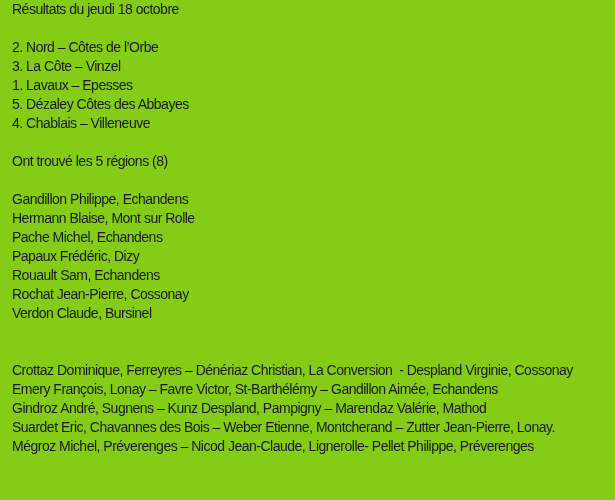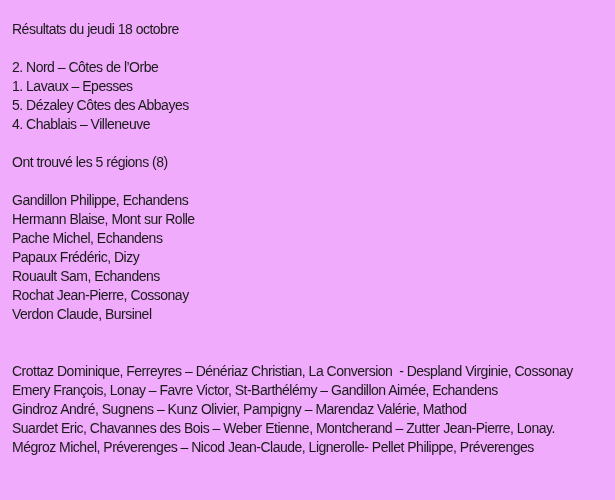--- a/index.html
+++ b/index.html
@@ -4,22 +4,22 @@
 <style>
   html, body {
     margin: 0;
     padding: 0;
     background: #ffffff;
   }
   .page {
     width: 615px;
     height: 500px;
     box-sizing: border-box;
-    padding: 20px 8px 0 12px;
-    background: #f0abfc;
+    padding: 0 8px 0 12px;
+    background: #84cc16;
     overflow: hidden;
     font-family: "Liberation Sans", "DejaVu Sans", sans-serif;
     font-size: 14px;
     letter-spacing: -0.5px;
     color: #1a1a1a;
   }
   .line {
     height: 19px;
     line-height: 19px;
     white-space: pre;
@@ -30,20 +30,21 @@
 </style>
 </head>
 <body>
 
 <div class="page">
 
   <div class="line">Résultats du jeudi 18 octobre</div>
   <div class="line blank"></div>
 
   <div class="line">2. Nord – Côtes de l’Orbe</div>
+  <div class="line">3. La Côte – Vinzel</div>
   <div class="line">1. Lavaux – Epesses</div>
   <div class="line">5. Dézaley Côtes des Abbayes</div>
   <div class="line">4. Chablais – Villeneuve</div>
   <div class="line blank"></div>
 
   <div class="line">Ont trouvé les 5 régions (8)</div>
   <div class="line blank"></div>
 
   <div class="line">Gandillon Philippe, Echandens</div>
   <div class="line">Hermann Blaise, Mont sur Rolle</div>
@@ -51,17 +52,17 @@
   <div class="line">Papaux Frédéric, Dizy</div>
   <div class="line">Rouault Sam, Echandens</div>
   <div class="line">Rochat Jean-Pierre, Cossonay</div>
   <div class="line">Verdon Claude, Bursinel</div>
   <div class="line blank"></div>
 
   <div class="line blank"></div>
 
   <div class="line">Crottaz Dominique, Ferreyres – Dénériaz Christian, La Conversion  - Despland Virginie, Cossonay</div>
   <div class="line">Emery François, Lonay – Favre Victor, St-Barthélémy – Gandillon Aimée, Echandens</div>
-  <div class="line">Gindroz André, Sugnens – Kunz Olivier, Pampigny – Marendaz Valérie, Mathod</div>
+  <div class="line">Gindroz André, Sugnens – Kunz Despland, Pampigny – Marendaz Valérie, Mathod</div>
   <div class="line">Suardet Eric, Chavannes des Bois – Weber Etienne, Montcherand – Zutter Jean-Pierre, Lonay.</div>
   <div class="line">Mégroz Michel, Préverenges – Nicod Jean-Claude, Lignerolle- Pellet Philippe, Préverenges</div>
 
 </div>
 
 </body></html>

